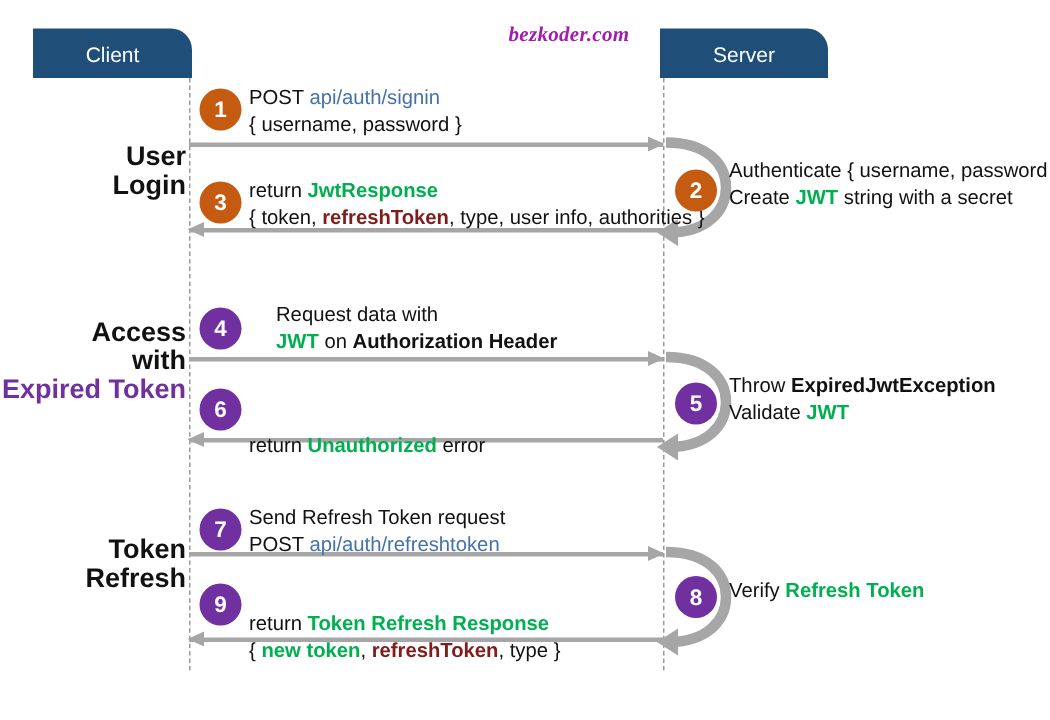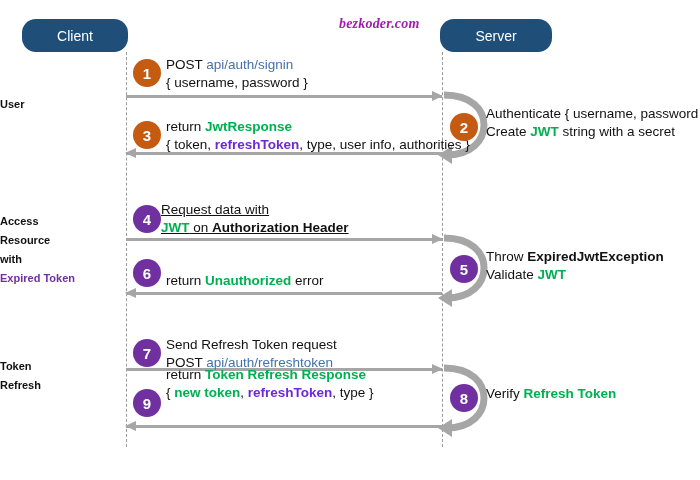--- a/index.html
+++ b/index.html
@@ -10,21 +10,20 @@
     -webkit-font-smoothing:antialiased;
   }
   #diagram{position:absolute;left:0;top:0;width:700px;height:480px;}
 
   
   .actor-box{
     position:absolute;height:33px;background:#1F4E79;
     color:#ffffff;font-size:14px;font-weight:400;
     display:flex;align-items:center;justify-content:center;
     border-top-right-radius:14px;
-    border-radius:14px;
   }
   #actor-client{left:22px;top:19px;width:106px;}
   #actor-server{left:440px;top:19px;width:112px;align-items:center;}
 
   
   .lifeline{
     position:absolute;top:52px;width:0;height:395px;
     border-left:1px dashed #9a9a9a;
   }
   #lifeline-client{left:126px;}
@@ -33,22 +32,22 @@
   
   #watermark{
     position:absolute;left:339px;top:16px;
     font-size:14px;font-style:italic;font-weight:700;
     color:#a21caf;letter-spacing:.2px;
     font-family:"Liberation Serif", serif;
   }
 
   
   .phase-label{
-    position:absolute;left:0;width:124px;text-align:left;
-    font-size:11px;font-weight:700;color:#111111;line-height:19px;
+    position:absolute;left:0;width:124px;text-align:right;
+    font-size:18px;font-weight:700;color:#111111;line-height:19px;
   }
   #phase-login{top:95px;}
   #phase-access{top:212px;}
   #phase-refresh{top:357px;}
   .phase-accent{color:#7030A0;}
 
   
   .arrow{position:absolute;left:126px;width:316px;height:11px;}
   .arrow .shaft{
     position:absolute;left:0;top:4px;width:316px;height:3px;background:#A6A6A6;
@@ -95,31 +94,31 @@
   #step-8{left:450px;top:384px;}
   #step-9{left:133px;top:389px;}
 
   
   .msg{
     position:absolute;font-size:13.5px;line-height:18px;color:#111111;
     white-space:nowrap;z-index:5;
   }
   #msg-1{left:166px;top:56px;}
   #msg-3{left:166px;top:118px;}
-  #msg-4{left:161px;top:201px;text-decoration:underline;}
-  #msg-6{left:166px;top:272px;text-align:center;}
+  #msg-4{left:184px;top:201px;}
+  #msg-6{left:166px;top:288px;text-align:center;}
   #msg-7{left:166px;top:336px;}
-  #msg-9{left:166px;top:366px;}
+  #msg-9{left:166px;top:407px;}
   #msg-2{left:486px;top:105px;}
   #msg-5{left:486px;top:248px;}
   #msg-8{left:486px;top:385px;}
 
   .t-blue{color:#4472A8;}
   .t-green{color:#00B050;font-weight:700;}
-  .t-purple{color:#6d28d9;font-weight:700;text-align:right;}
+  .t-purple{color:#7f1d1d;font-weight:700;text-align:right;}
   .t-bold{font-weight:700;color:#111111;}
 </style>
 </head>
 <body>
 
 <div id="diagram">
 
   <div id="watermark">bezkoder.com</div>
 
   <div class="actor-box" id="actor-client">
@@ -127,25 +126,25 @@
   </div>
   <div class="actor-box" id="actor-server">
     <span>Server</span>
   </div>
 
   <div class="lifeline" id="lifeline-client"></div>
   <div class="lifeline" id="lifeline-server"></div>
 
   <div class="phase-label" id="phase-login">
     <div>User</div>
+    <div>Login</div>
   </div>
 
   <div class="phase-label" id="phase-access">
     <div>Access</div>
-    <div>Resource</div>
     <div>with</div>
     <div class="phase-accent">Expired Token</div>
   </div>
 
   <div class="phase-label" id="phase-refresh">
     <div>Token</div>
     <div>Refresh</div>
   </div>
 
   <div class="arrow right" id="arrow-1">

